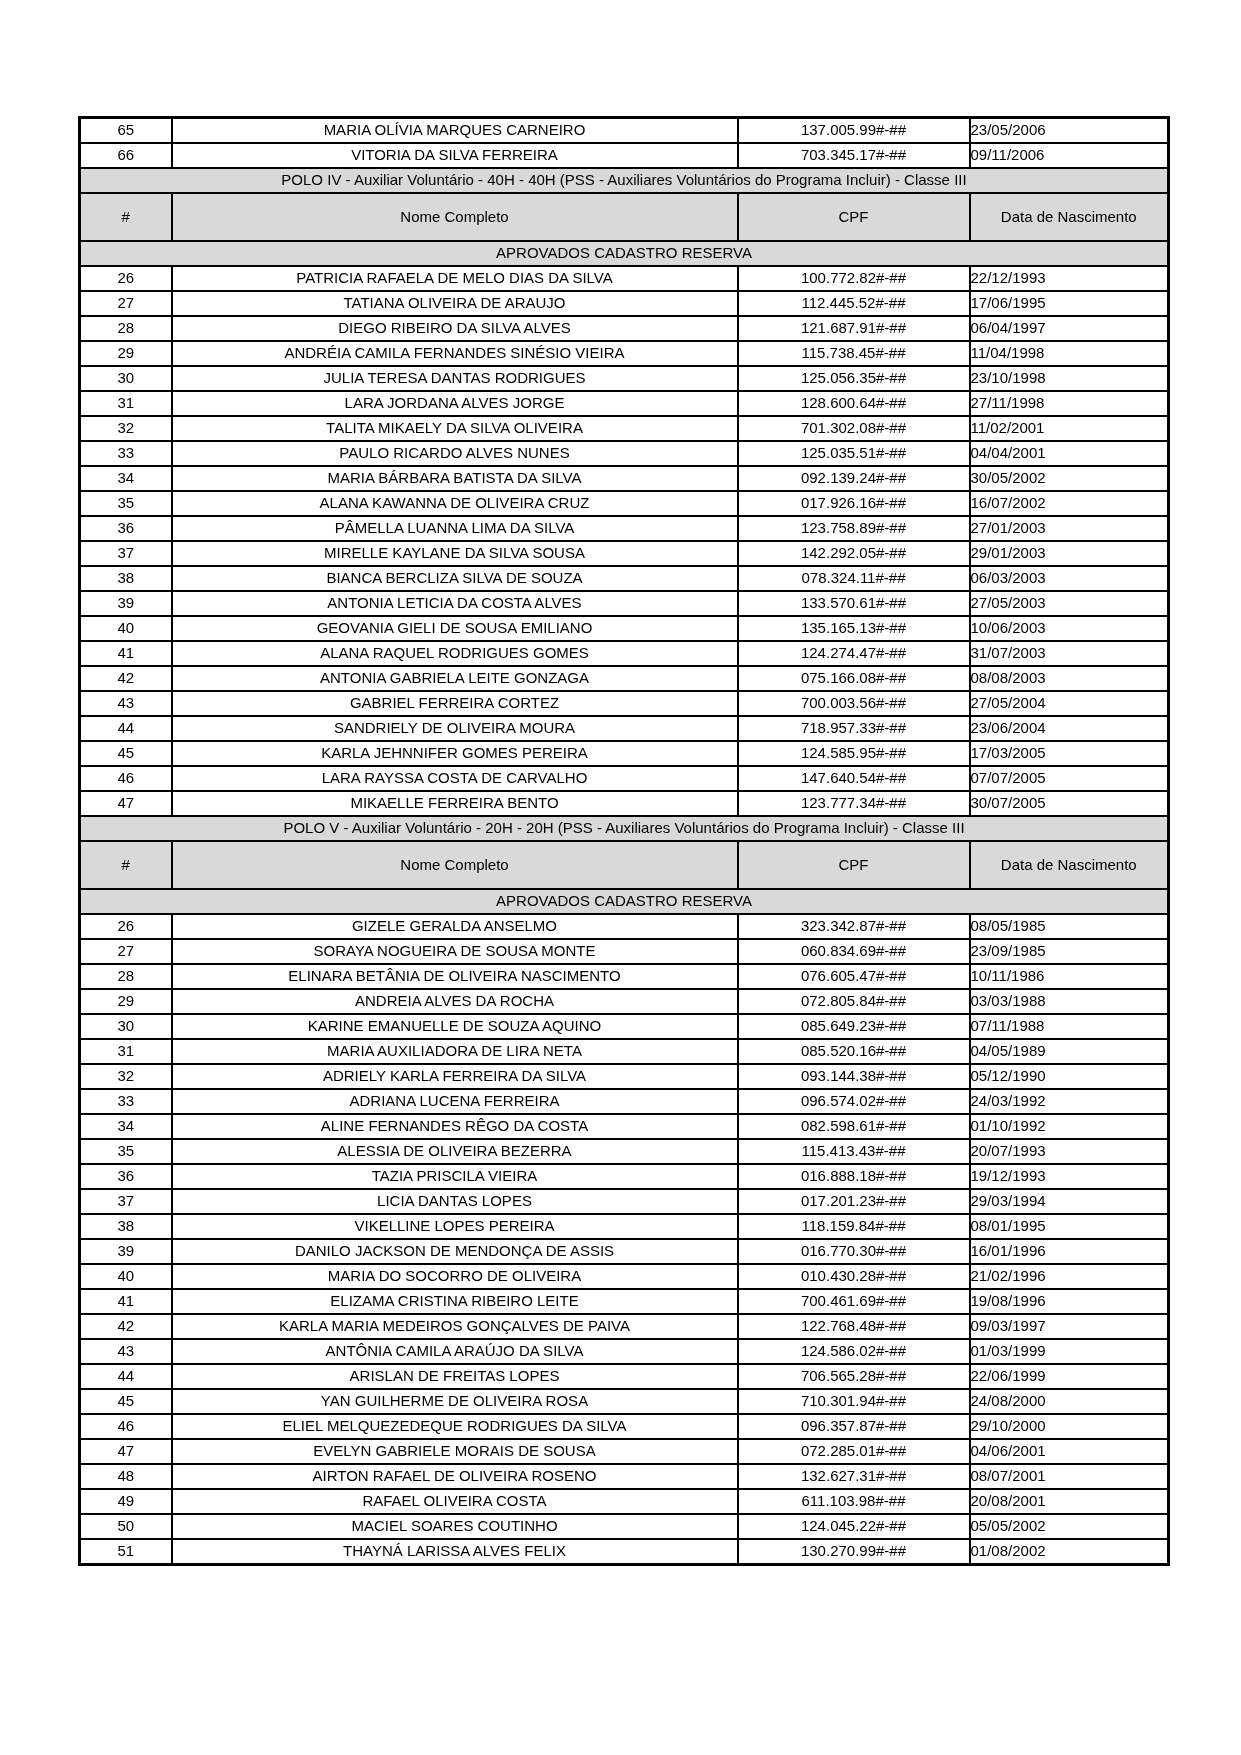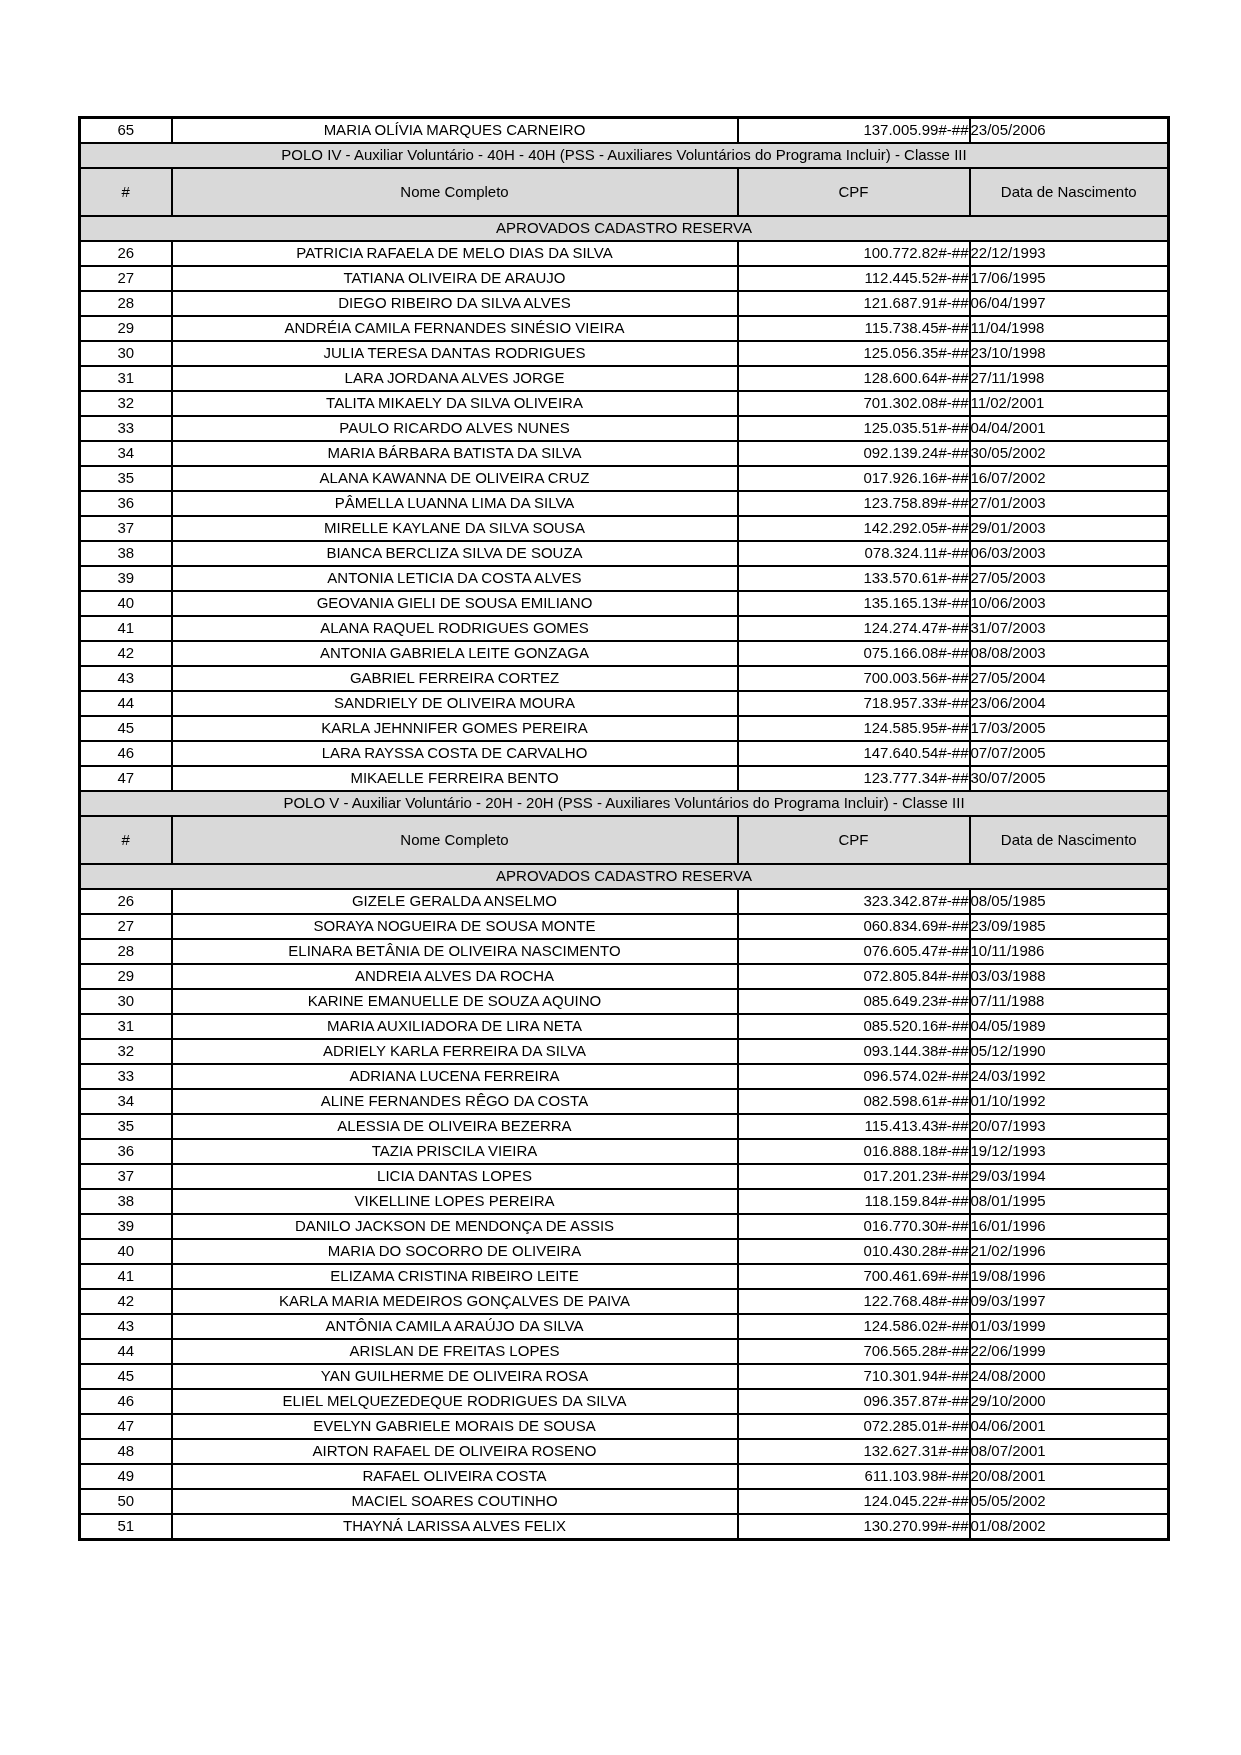--- a/index.html
+++ b/index.html
@@ -31,21 +31,21 @@
     line-height: 1.1;
     white-space: nowrap;
     overflow: hidden;
     box-sizing: content-box;
     vertical-align: middle;
   }
   tr.data-row td, tr.title-row td, tr.subtitle-row td { height: 23px; }
   tr.header-row td { height: 46px; }
   td.cell-rank { text-align: center; }
   td.cell-name { text-align: center; padding-left: 4px; }
-  td.cell-cpf  { text-align: right; padding-right: 7px; }
+  td.cell-cpf  { text-align: center; padding-right: 7px; }
   tr.title-row td, tr.subtitle-row td, tr.header-row td {
     background: #d9d9d9;
     font-weight: normal;
     text-align: center;
   }
 </style>
 </head>
 <body>
 
 <div class="page">
@@ -56,20 +56,26 @@
       <col style="width:232px">
       <col style="width:199px">
     </colgroup>
     <tbody>
         <tr class="data-row">
           <td class="cell-rank">65</td>
           <td class="cell-name">MARIA OLÍVIA MARQUES CARNEIRO</td>
           <td class="cell-cpf">137.005.99#-##</td>
           <td class="cell-birthdate">23/05/2006</td>
         </tr>
+        <tr class="data-row">
+          <td class="cell-rank">66</td>
+          <td class="cell-name">VITORIA DA SILVA FERREIRA</td>
+          <td class="cell-cpf">703.345.17#-##</td>
+          <td class="cell-birthdate">09/11/2006</td>
+        </tr>
         <tr class="title-row">
           <td class="section-title" colspan="4">POLO IV - Auxiliar Voluntário - 40H - 40H (PSS - Auxiliares Voluntários do Programa Incluir) - Classe III</td>
         </tr>
         <tr class="header-row">
           <td class="col-header">#</td>
           <td class="col-header">Nome Completo</td>
           <td class="col-header">CPF</td>
           <td class="col-header">Data de Nascimento</td>
         </tr>
         <tr class="subtitle-row">

